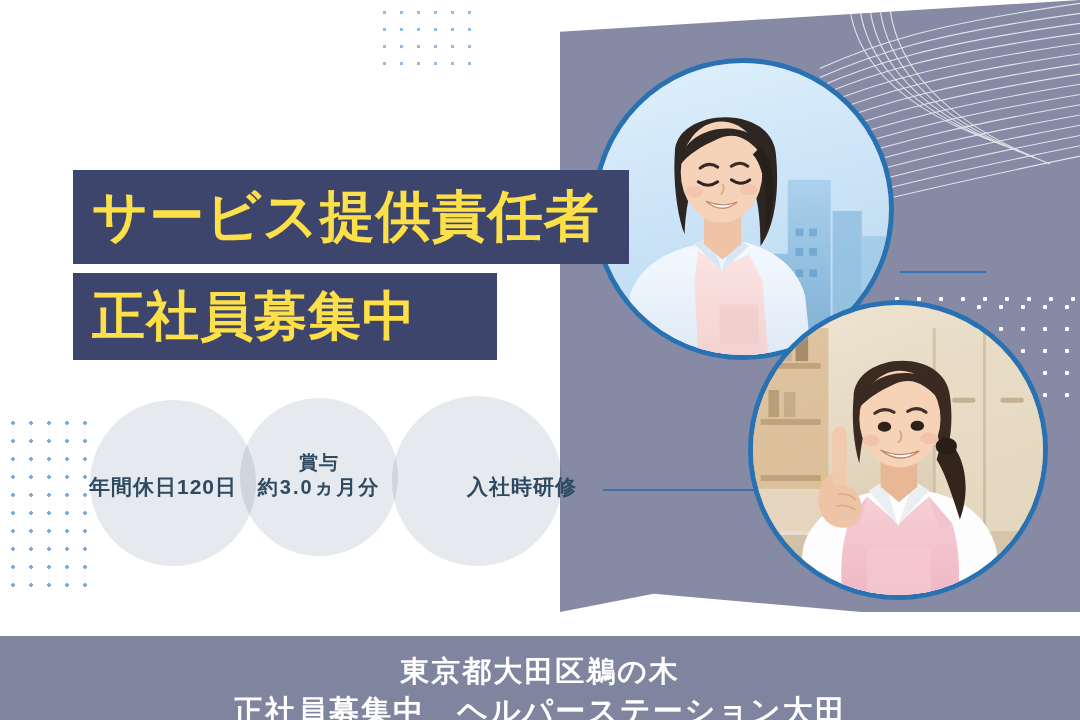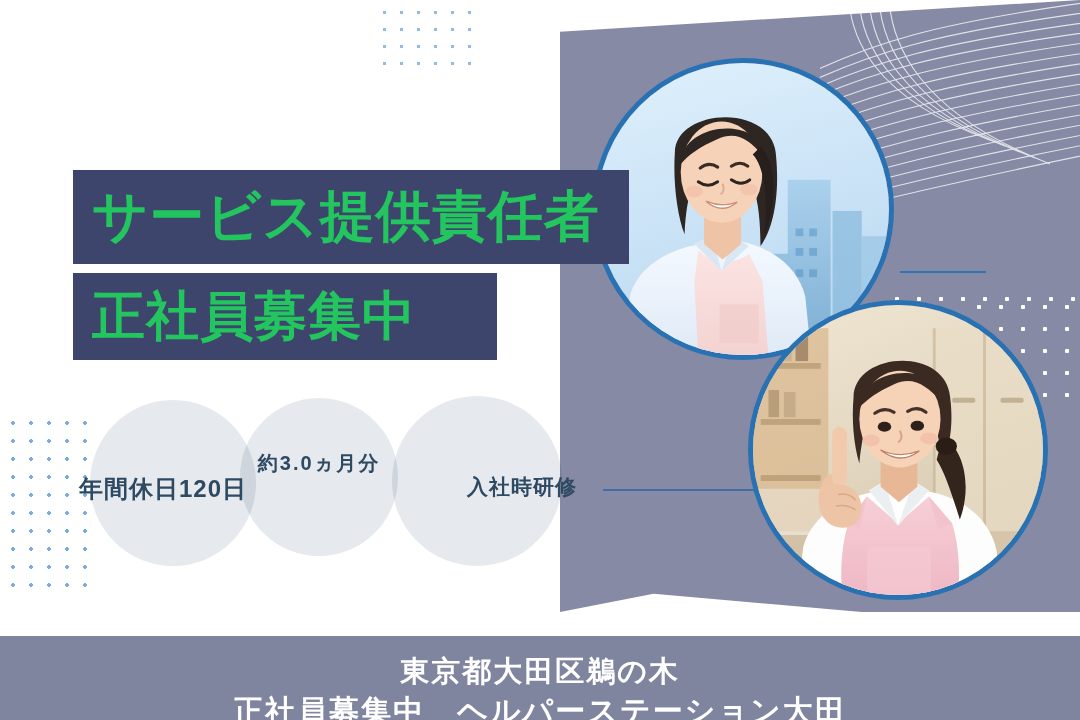--- a/index.html
+++ b/index.html
@@ -99,21 +99,21 @@
   }
 
   .title-box {
     position: absolute;
     background: #3e456c;
     display: flex;
     align-items: center;
     box-sizing: border-box;
   }
   .title-box span {
-    color: #22c55e;
+    color: #fde047;
     font-weight: 700;
     letter-spacing: 1px;
     white-space: nowrap;
   }
   .title-box.box1 {
     left: 73px; top: 170px;
     width: 556px; height: 94px;
     padding-left: 19px;
   }
   .title-box.box1 span { font-size: 55px; }
@@ -138,21 +138,21 @@
 
   .benefit-text {
     position: absolute;
     color: #2e4a63;
     font-weight: 700;
     text-align: center;
     letter-spacing: 1px;
     line-height: 1.25;
     white-space: nowrap;
   }
-  .benefit-text.t1 { left: 73px;  top: 474px; width: 180px; font-size: 24px; }
+  .benefit-text.t1 { left: 73px;  top: 474px; width: 180px; font-size: 21px; }
   .benefit-text.t2 { left: 238px; top: 451px; width: 162px; font-size: 19px; }
   .benefit-text.t2 .big { font-size: 20px; letter-spacing: 2px; }
   .benefit-text.t3 { left: 398px; top: 474px; width: 156px; font-size: 21px; margin-left: 46px; }
 
   
   .photo-circle {
     position: absolute;
     border-radius: 50%;
     overflow: hidden;
     border: 5px solid #2872b4;
@@ -396,20 +396,21 @@
     <span>正社員募集中</span>
   </div>
 
   <div class="benefit c1"></div>
   <div class="benefit c2"></div>
   <div class="benefit c3"></div>
 
   <div class="benefit-text t1">年間休日120日</div>
 
   <div class="benefit-text t2">
+    <div>賞与</div>
     <div class="big">約3.0ヵ月分</div>
   </div>
 
   <div class="benefit-text t3">入社時研修</div>
 
   <div class="footer">
     <div class="line1">東京都大田区鵜の木</div>
     <div class="line2">正社員募集中　ヘルパーステーション大田</div>
   </div>
 

